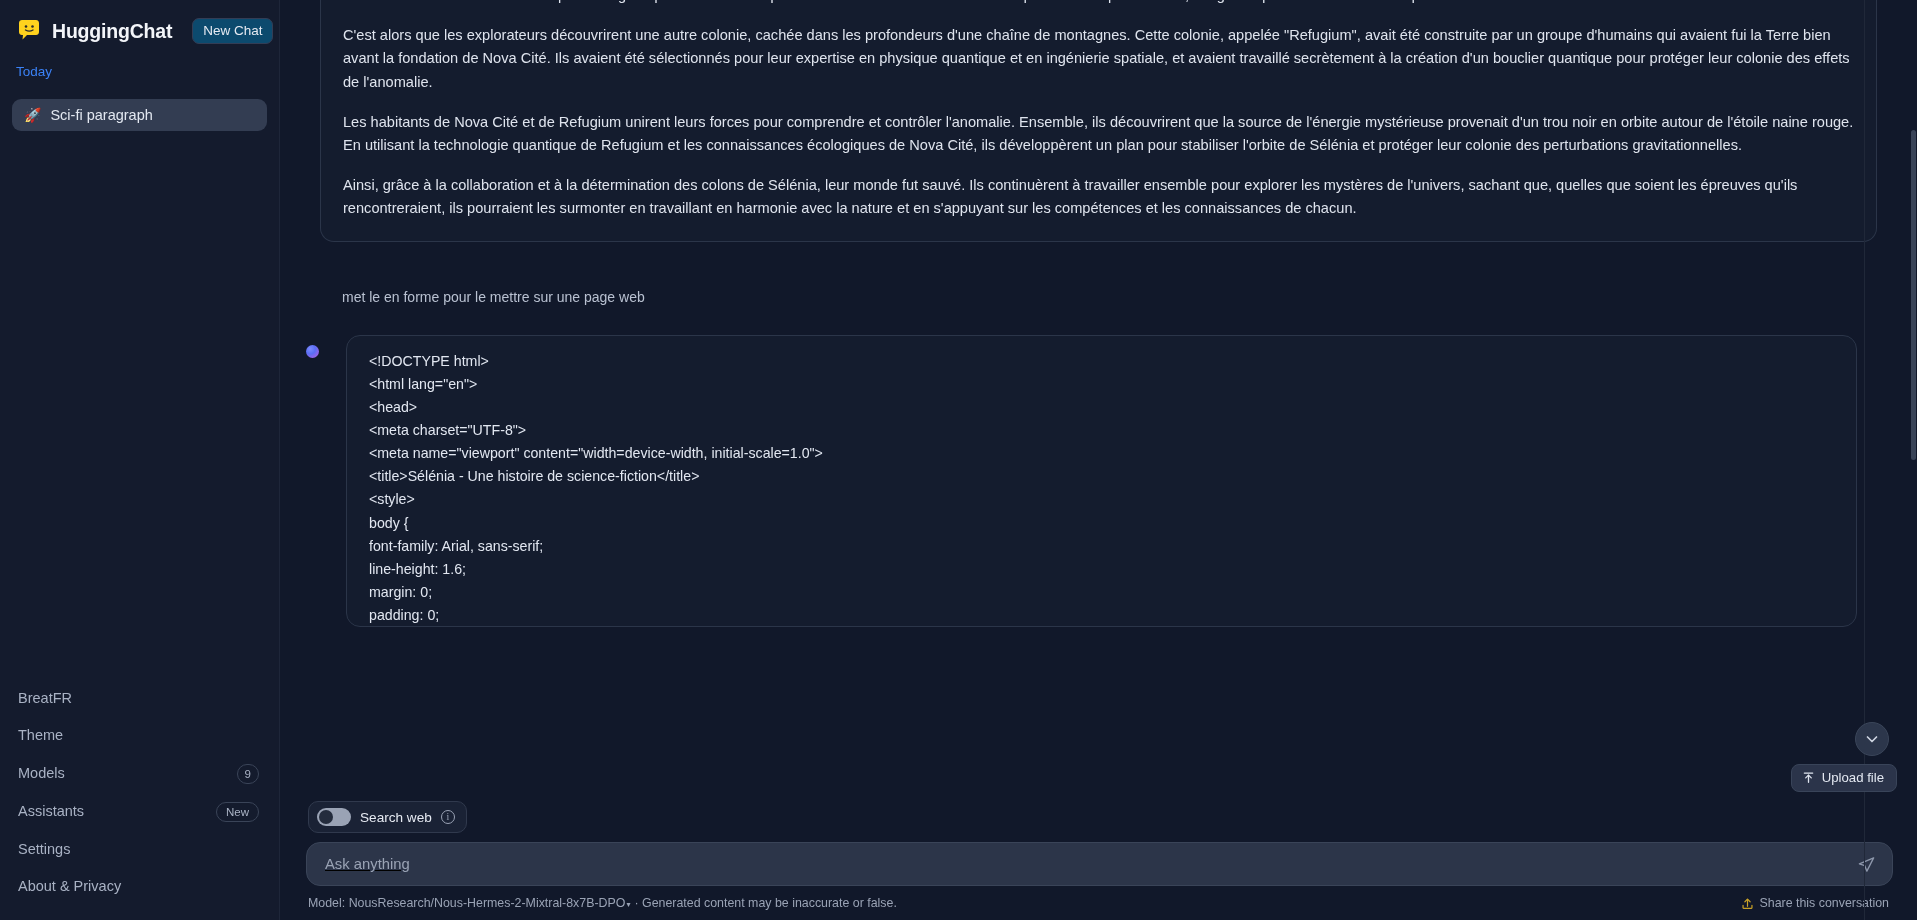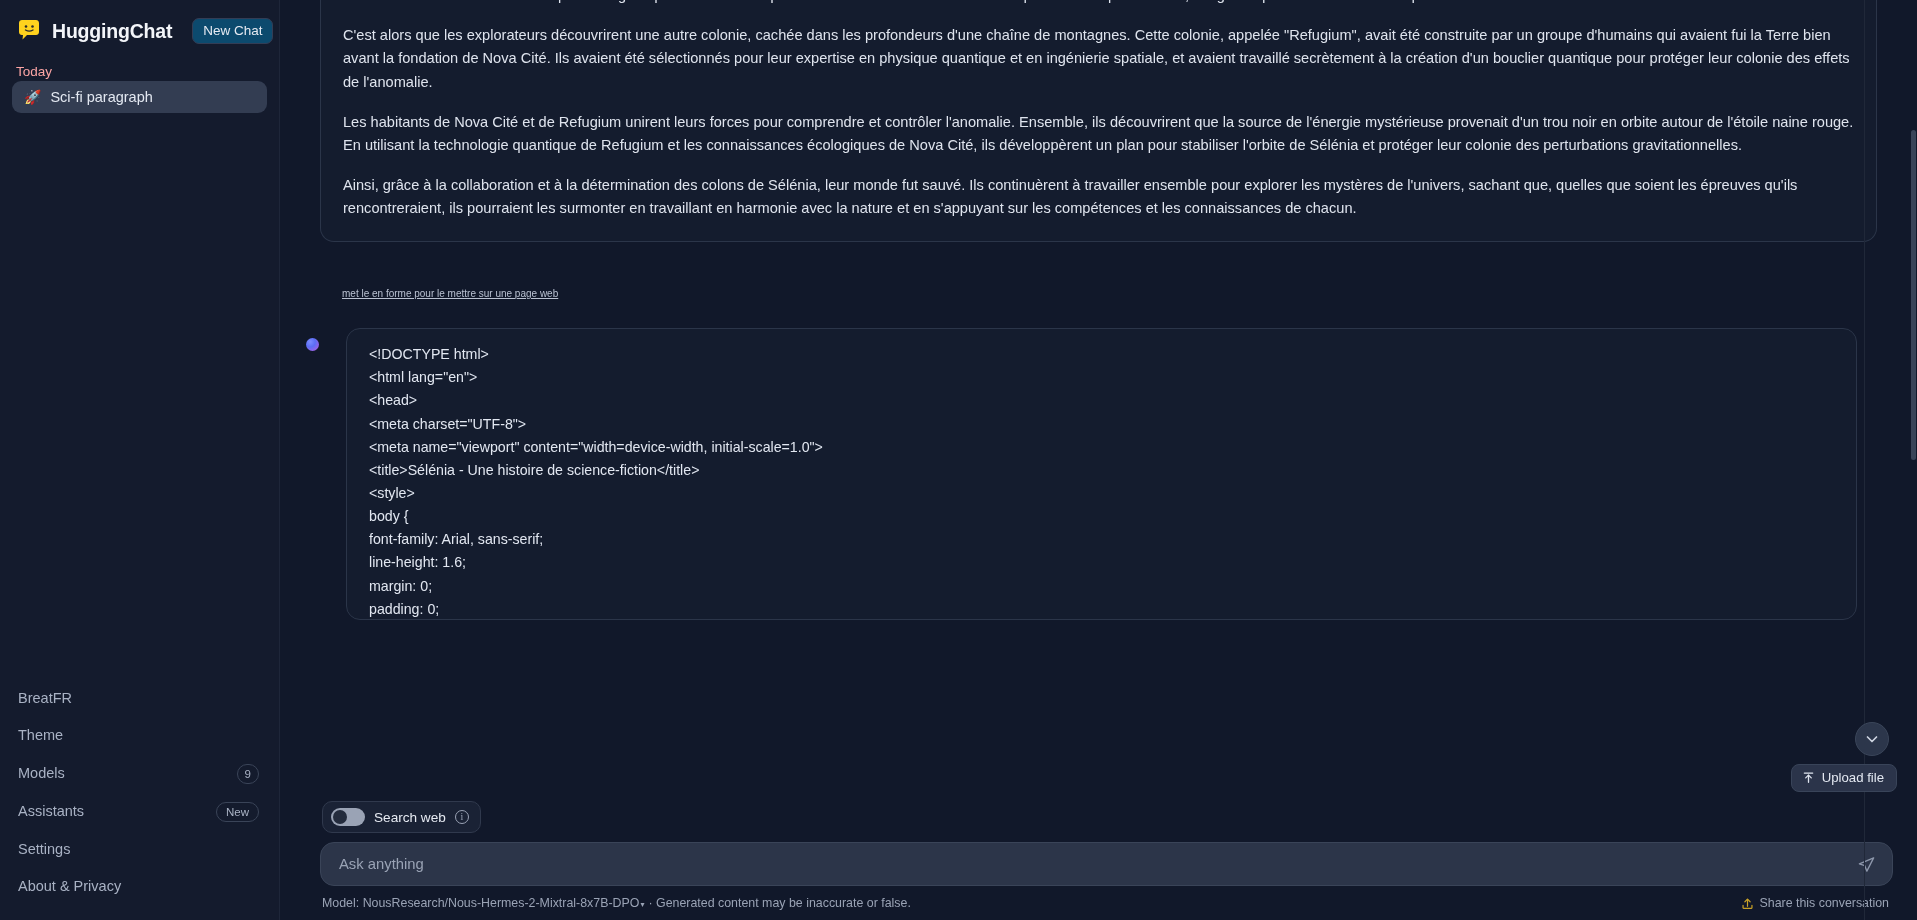--- a/index.html
+++ b/index.html
@@ -52,22 +52,22 @@
     color: #e6eaf2;
     background: #0c4a6e;
     border: 1px solid #333d55;
     border-radius: 7px;
     padding: 4px 10px 5px 10px;
     cursor: pointer;
     white-space: nowrap;
   }
   .sb-section-label {
     font-size: 13.5px;
-    color: #fca5a5;
-    padding: 10px 16px 2px 16px;
+    color: #3b82f6;
+    padding: 10px 16px 20px 16px;
   }
   .conv-list { padding: 0 12px; }
   .conv-item {
     display: flex;
     align-items: center;
     gap: 9px;
     background: #333d52;
     border-radius: 9px;
     padding: 8px 12px;
     font-size: 14.5px;
@@ -138,25 +138,24 @@
     margin: 0 0 16px 0;
   }
   .para.last { margin-bottom: 2px; }
   .para.clip-first {
     margin-top: 0;
     padding-top: 10px;
   }
 
   .user-msg {
     color: #b9c1d1;
-    font-size: 10px;
+    font-size: 14px;
     line-height: 1.6;
     padding: 10px 0 0 22px;
     margin: 8px 0 0 40px;
-    text-decoration: underline;
   }
 
   .assistant-row {
     display: flex;
     align-items: flex-start;
     gap: 16px;
     margin: 26px 60px 0 26px;
     position: relative;
   }
   .avatar {
@@ -212,21 +211,21 @@
     font-size: 13.2px;
     color: #e3e8f1;
     cursor: pointer;
     z-index: 9;
     white-space: nowrap;
   }
 
   
   #composer {
     position: absolute;
-    left: 18px; right: 0; bottom: 0;
+    left: 4px; right: 0; bottom: 0;
     padding: 0 24px 10px 22px;
     background: linear-gradient(to bottom, rgba(17,24,42,0) 0%, #11182a 28%);
   }
   .search-web {
     display: inline-flex;
     align-items: center;
     gap: 9px;
     background: #1a2235;
     border: 1px solid #30394d;
     border-radius: 10px;
@@ -261,20 +260,21 @@
   }
   .input-row {
     display: flex;
     align-items: center;
     margin-top: 9px;
     background: #2c3549;
     border: 1px solid #3a4458;
     border-radius: 14px;
     height: 44px;
     padding: 0 16px;
+    text-decoration: underline;
   }
   .ask-input {
     flex: 1 1 auto;
     background: transparent;
     border: none;
     outline: none;
     color: #e4e9f2;
     font-size: 14.8px;
     font-family: "Liberation Sans", sans-serif;
   }

